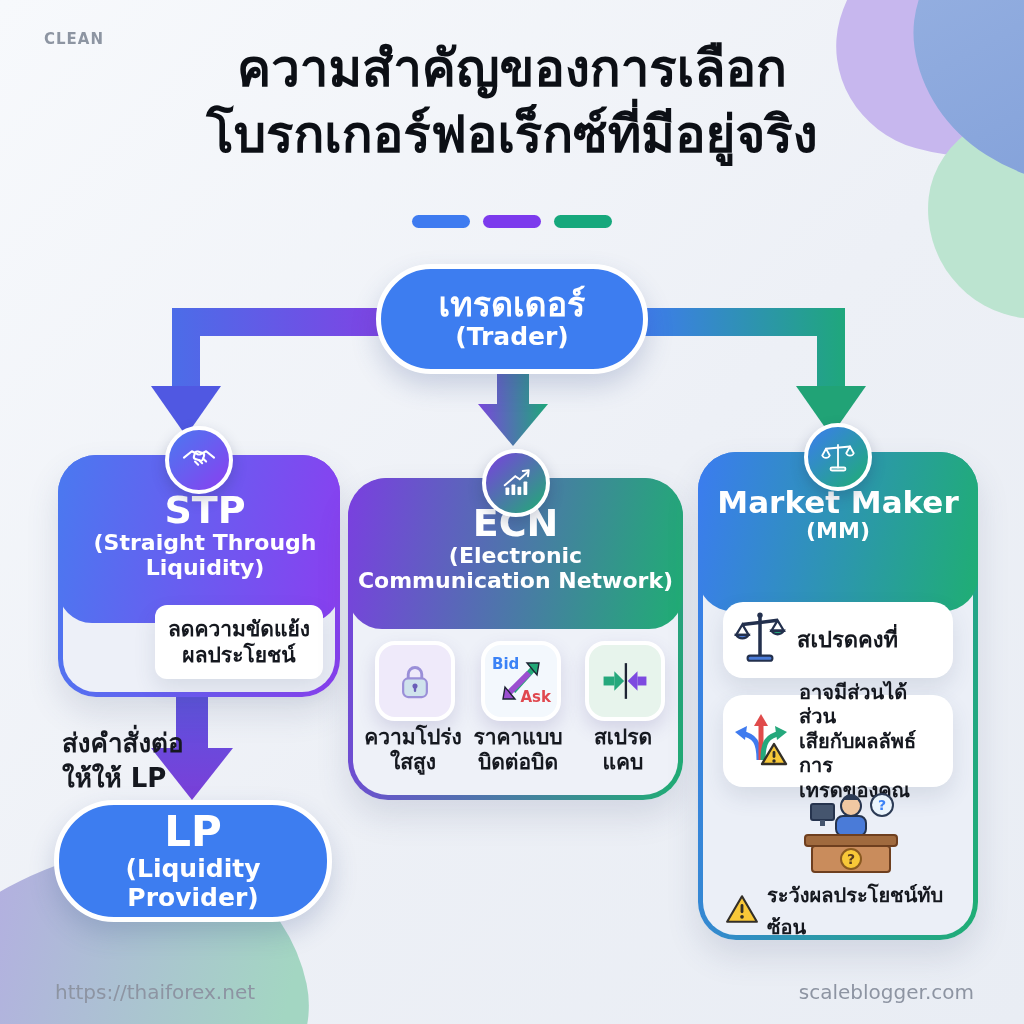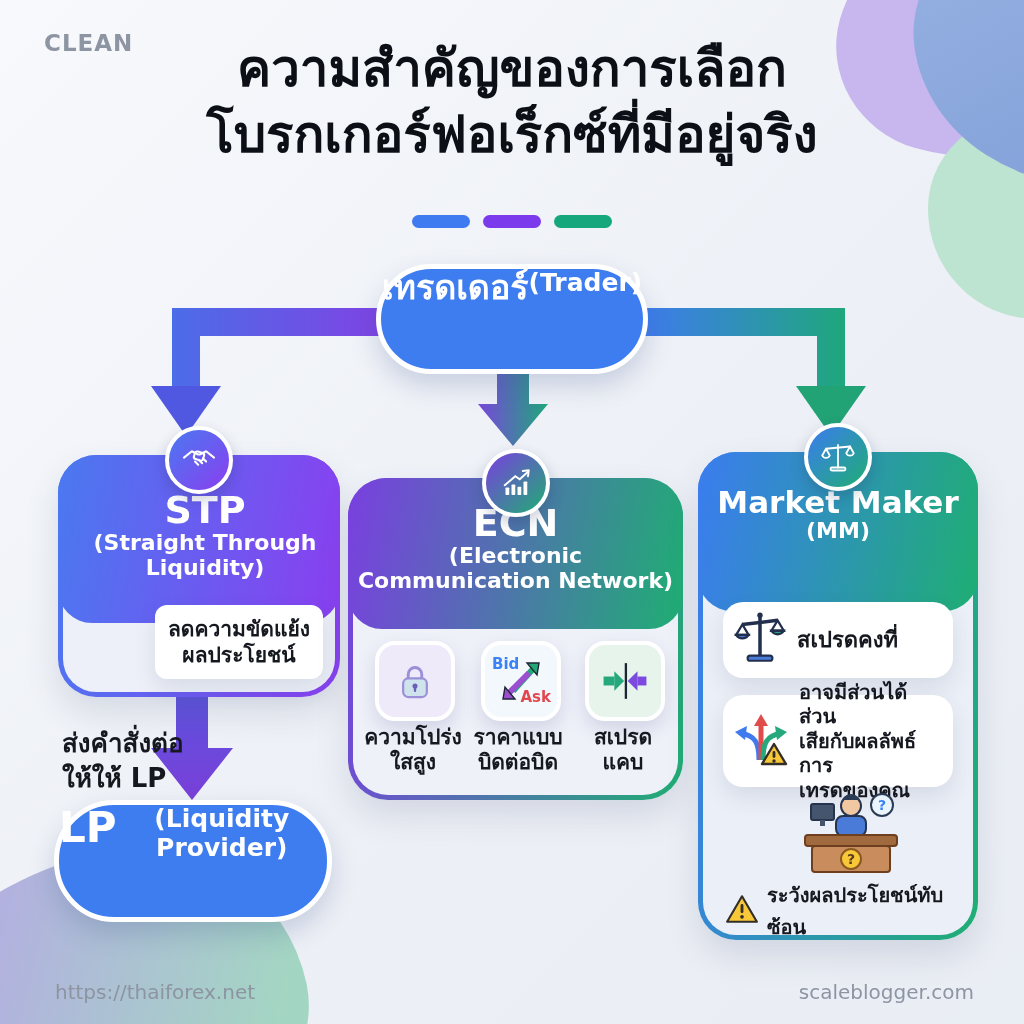--- a/index.html
+++ b/index.html
@@ -12,33 +12,33 @@
     border-radius:45% 55% 60% 40%/55% 45% 55% 45%;transform:rotate(16deg);z-index:1;}
   .blob-tr-mint{left:928px;top:100px;width:240px;height:220px;background:#bce4d0;
     border-radius:60% 40% 55% 45%/50% 60% 40% 50%;transform:rotate(6deg);z-index:1;}
   .blob-tr-blue{left:915px;top:-110px;width:320px;height:300px;
     background:linear-gradient(160deg,#98b2e2,#7f9ed8);
     border-radius:55% 45% 40% 60%/45% 55% 45% 55%;transform:rotate(-8deg);z-index:2;}
   .blob-bl{left:-130px;top:858px;width:440px;height:330px;
     background:linear-gradient(115deg,#b7a6e8 12%,#a3d6c2 85%);
     border-radius:62% 38% 55% 45%/60% 52% 48% 40%;transform:rotate(-12deg);z-index:1;}
   
-  .watermark{position:absolute;left:44px;top:30px;font-size:23px;font-weight:800;
+  .watermark{position:absolute;left:44px;top:30px;font-size:15px;font-weight:800;
     color:#8d95a2;letter-spacing:1px;z-index:3;}
   .title{position:absolute;left:0;right:0;top:36px;text-align:center;z-index:3;
     color:#0c0f15;font-weight:800;font-size:51px;line-height:1.3;}
   .dashes{position:absolute;top:215px;left:50%;transform:translateX(-50%);
     display:flex;gap:13px;z-index:3;}
   .dash{width:58px;height:13px;border-radius:7px;}
   .d-blue{background:#3e7bf0;} .d-purple{background:#7c3aed;} .d-green{background:#16a87c;}
   
   .arrows{position:absolute;left:0;top:0;z-index:2;}
   
   .pill{position:absolute;background:#3d7df0;border:5px solid #fff;border-radius:60px;
-    color:#fff;text-align:center;display:flex;flex-direction:row;justify-content:center;
+    color:#fff;text-align:center;display:flex;flex-direction:column;justify-content:center;
     box-shadow:0 12px 26px rgba(60,80,140,.22);z-index:3;}
   .pill-trader{left:376px;top:264px;width:262px;height:100px;}
   .pill-lp{left:54px;top:800px;width:268px;height:112px;}
   .pill .big{font-size:34px;font-weight:800;line-height:1.1;}
   .pill-lp .big{font-size:42px;}
   .pill .sub{font-size:25px;font-weight:700;line-height:1.15;}
   
   .gbox{position:absolute;border:5px solid transparent;z-index:3;
     box-shadow:0 16px 32px rgba(70,80,120,.15);}
   .box-stp{left:58px;top:455px;width:272px;height:232px;border-radius:38px;

